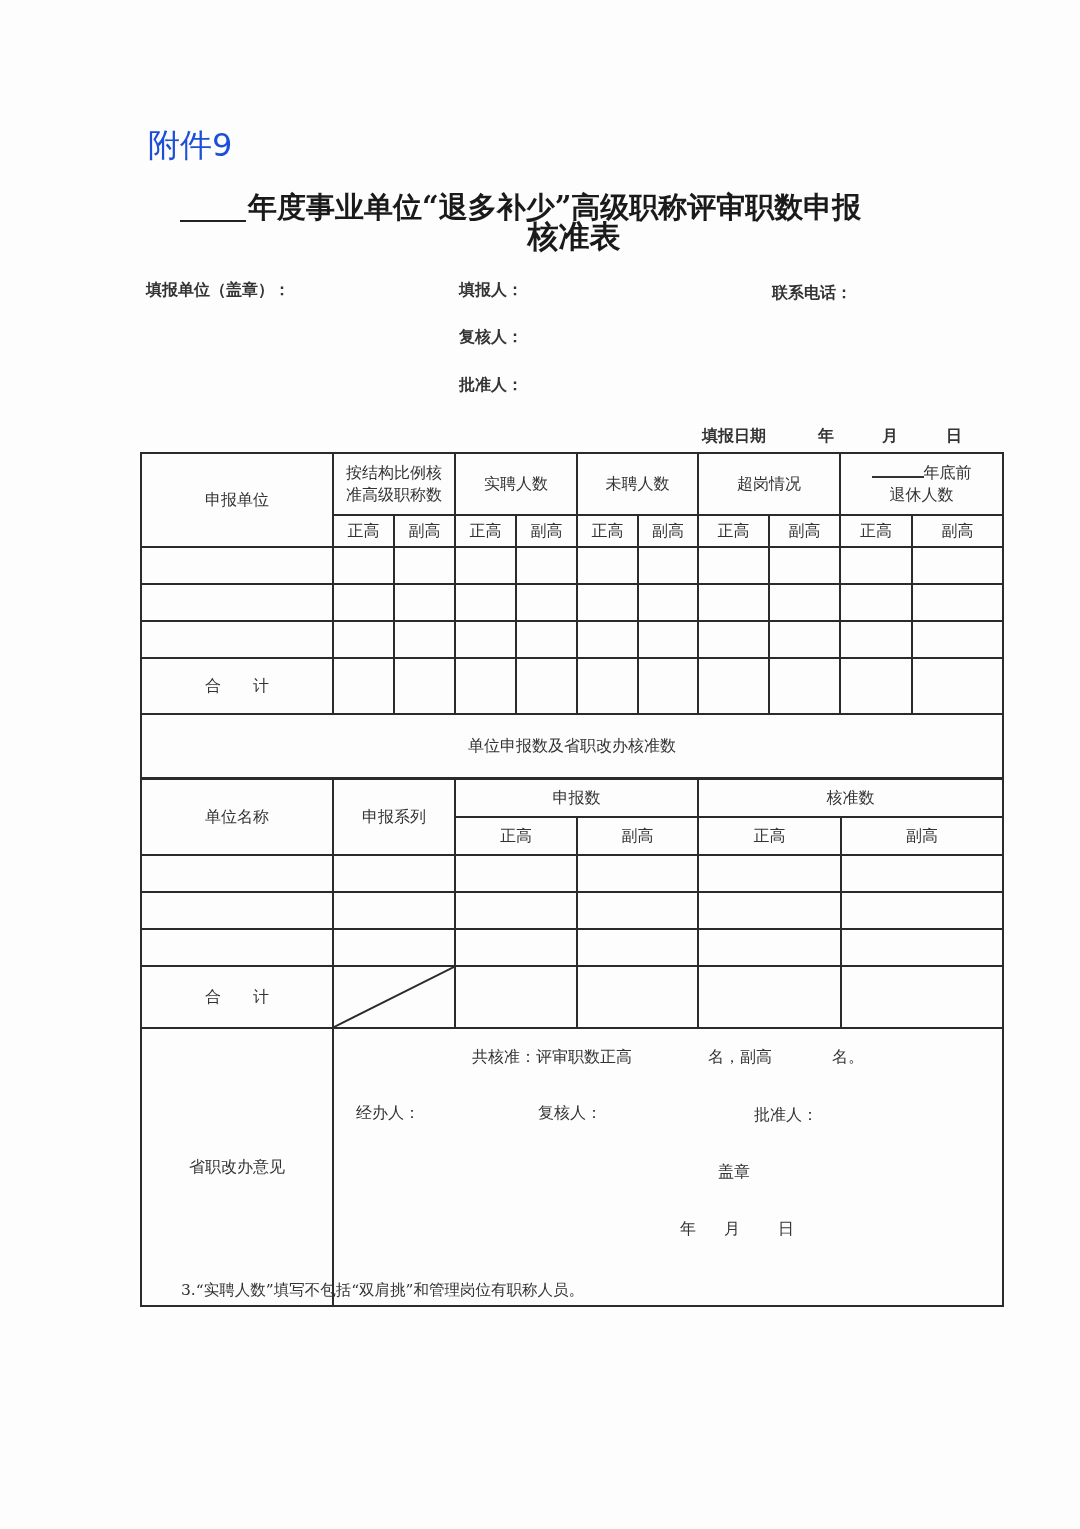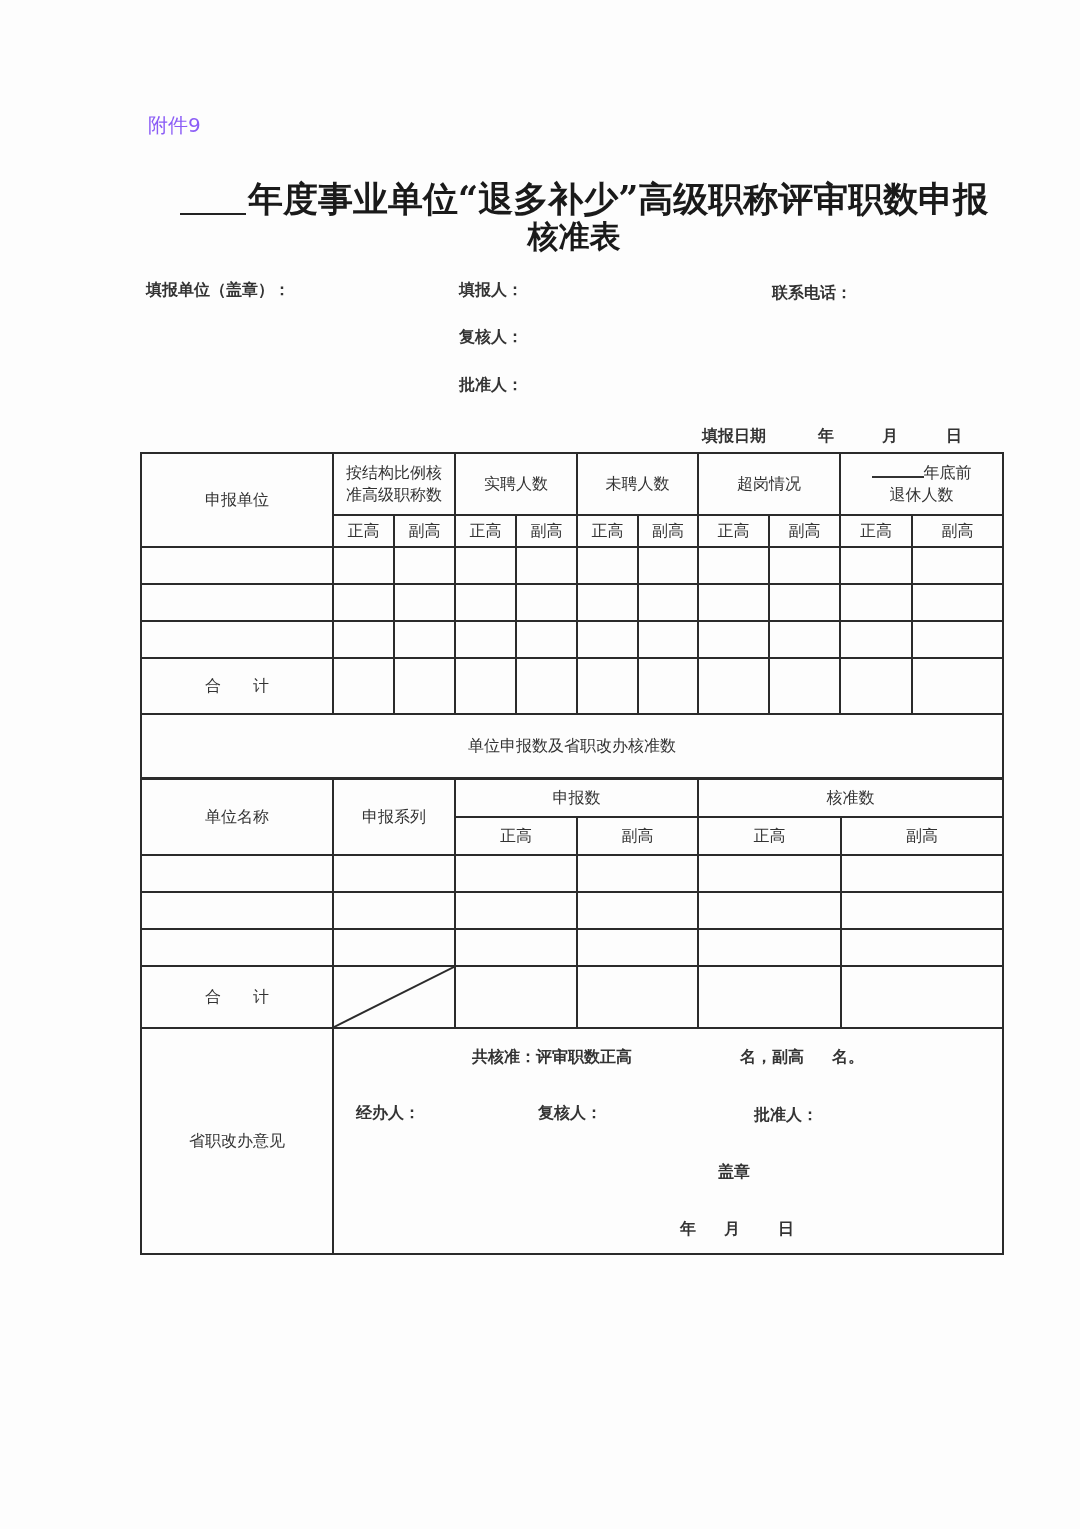--- a/index.html
+++ b/index.html
@@ -1,33 +1,33 @@
 <!DOCTYPE html>
 <html><head>
 <meta charset="utf-8">
 <style>
   html, body { margin:0; padding:0; }
   body { width:1080px; height:1529px; background:#fdfdfd; position:relative; font-family:"DejaVu Sans", sans-serif; color:#222; overflow:hidden; }
   .abs { position:absolute; }
-  .attach { left:148px; top:112px; font-size:20px; color:#8b5cf6; }
-  .title1 { left:180px; top:176px; width:800px; font-size:35px; font-family:"DejaVu Serif", serif; font-weight:bold; letter-spacing:0px; white-space:nowrap; color:#1a1a1a; }
+  .attach { left:148px; top:124px; font-size:32px; color:#1d4ed8; }
+  .title1 { left:180px; top:188px; width:800px; font-size:29px; font-family:"DejaVu Serif", serif; font-weight:bold; letter-spacing:0px; white-space:nowrap; color:#1a1a1a; }
   .title1 .blank { display:inline-block; width:66px; border-bottom:2px solid #222; height:24px; vertical-align:middle; margin-right:2px; }
   .title2 { left:0; width:1080px; top:216px; text-align:center; font-size:31px; font-family:"DejaVu Serif", serif; font-weight:bold; color:#1a1a1a; padding-left:68px; box-sizing:border-box;}
   .meta { font-size:16px; color:#333; white-space:nowrap;font-weight:bold; }
   table.grid { border-collapse:collapse; position:absolute; table-layout:fixed; }
   table.grid td { border:2px solid #2b2b2b; text-align:center; vertical-align:middle; font-size:16px; color:#333; padding:0; }
   .t1 { left:140px; top:452px; width:862px; }
   .t2 { left:140px; top:778px; width:862px; }
   .diag { position:relative; }
   .diag svg { position:absolute; left:0; top:0; width:100%; height:100%; }
   .notes { left:145px; top:1278px; width:860px; font-size:15.5px; line-height:24px; color:#333; font-family:"DejaVu Serif", serif; }
   .notes p { margin:0; }
   .indent { padding-left:36px; }
   .hd-blank { display:inline-block; width:52px; border-bottom:2px solid #333; height:14px; vertical-align:baseline; }
-  .opinion { position:relative; height:224px;font-weight:bold; }
+  .opinion { position:relative; height:276px; }
   .op-line { position:absolute; font-size:16px; color:#333; white-space:nowrap; }
 </style>
 </head>
 <body>
 
 <div class="abs attach">附件9</div>
 <div class="abs title1"><span class="blank"></span><span>年度事业单位“退多补少”高级职称评审职数申报</span></div>
 <div class="abs title2">核准表</div>
 
 <div class="abs meta" style="left:146px;top:280px;">填报单位（盖章）：</div>
@@ -189,29 +189,30 @@
     <td></td>
         <td></td>
         <td></td>
         <td></td>
   </tr>
   <tr style="height:226px">
     <td>省职改办意见</td>
     <td colspan="5" style="text-align:left;vertical-align:top;">
       <div class="opinion">
         <span class="op-line" style="left:138px;top:18px;">共核准：评审职数正高</span>
-        <span class="op-line" style="left:374px;top:18px;margin-left:32px;">名，副高</span>
+        <span class="op-line" style="left:374px;top:18px;">名，副高</span>
         <span class="op-line" style="left:498px;top:18px;">名。</span>
         <span class="op-line" style="left:22px;top:74px;">经办人：</span>
         <span class="op-line" style="left:204px;top:74px;">复核人：</span>
         <span class="op-line" style="left:420px;top:76px;">批准人：</span>
         <span class="op-line" style="left:384px;top:133px;">盖章</span>
         <span class="op-line" style="left:346px;top:190px;">年</span>
         <span class="op-line" style="left:390px;top:190px;">月</span>
         <span class="op-line" style="left:444px;top:190px;">日</span>
       </div>
     </td>
   </tr>
 </tbody>
   </table>
 
 <div class="abs notes">
+  <p class="indent">3.“实聘人数”填写不包括“双肩挑”和管理岗位有职称人员。</p>
 </div>
 
 </body></html>

